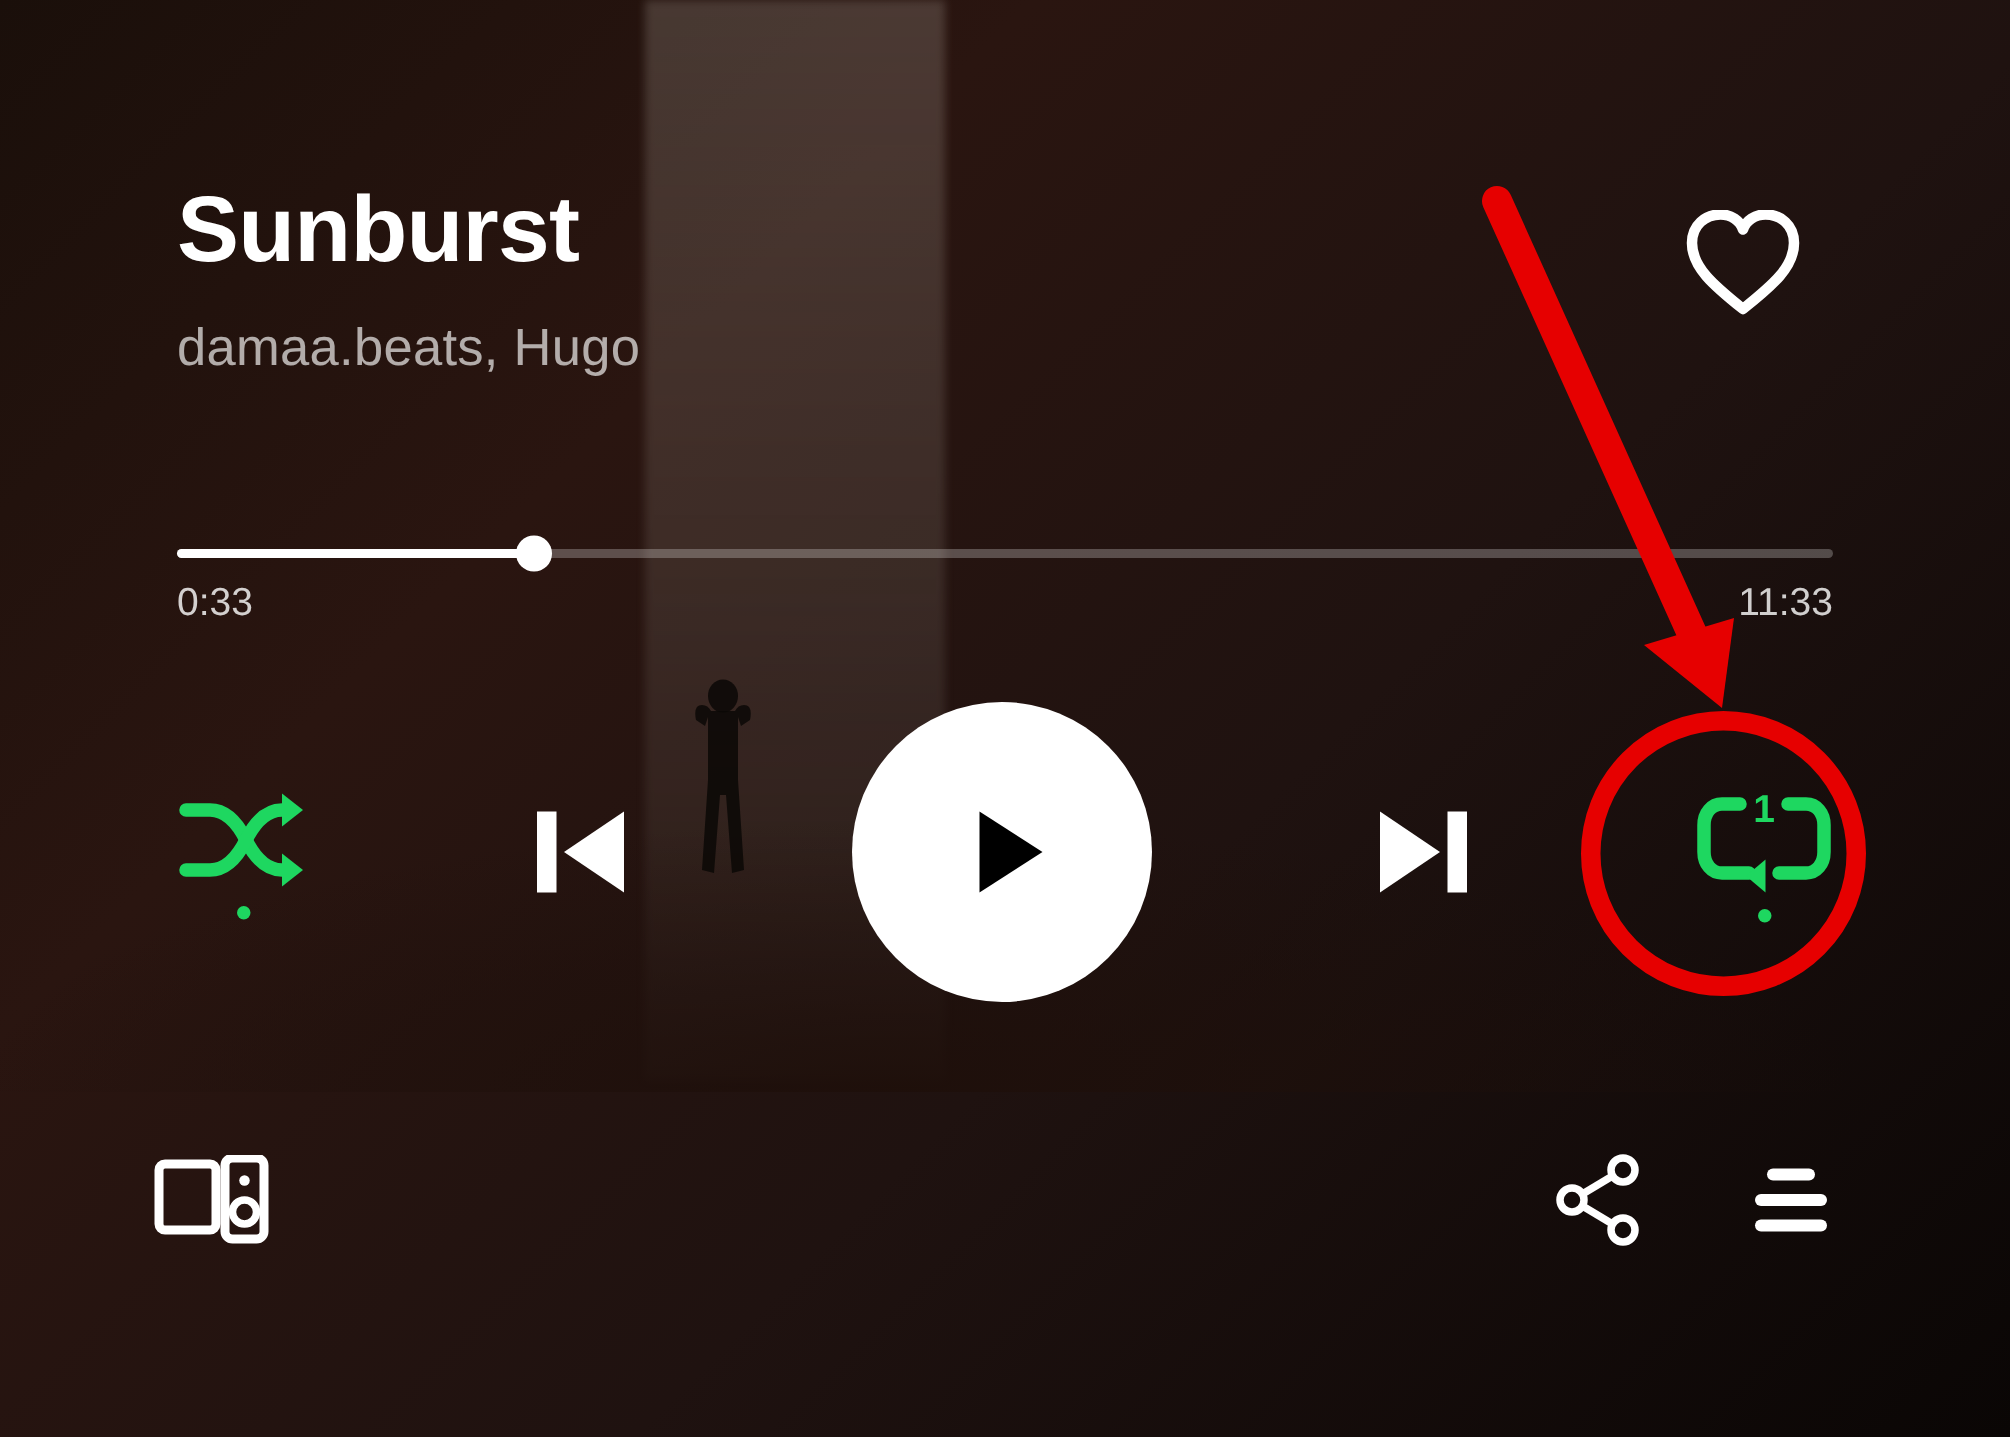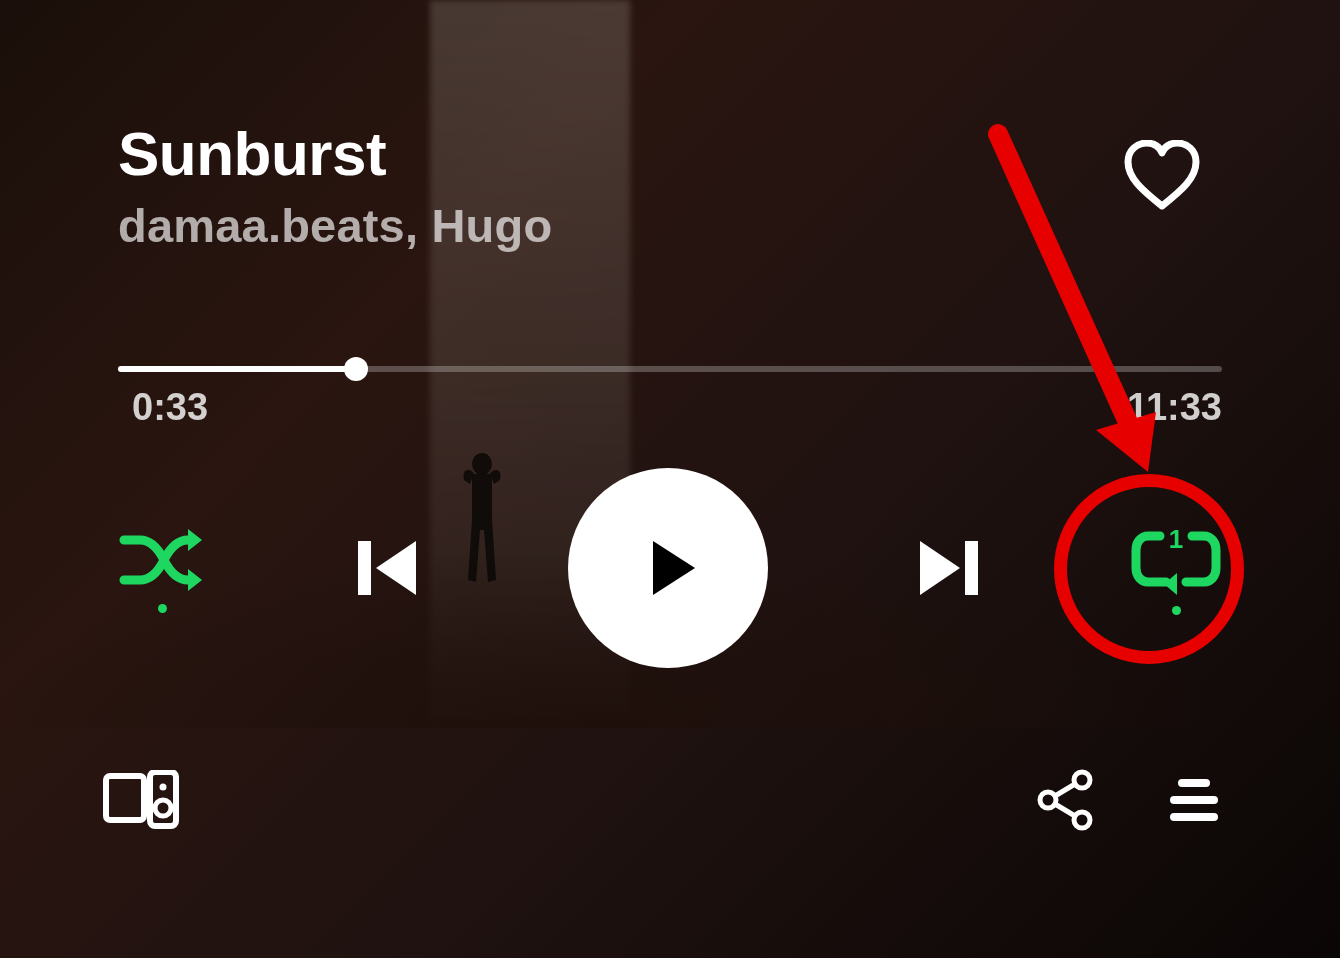--- a/index.html
+++ b/index.html
@@ -67,23 +67,23 @@
     }
     .track-title {
       color: #fff;
       font-size: 62px;
       font-weight: 700;
       letter-spacing: -0.5px;
       line-height: 1.1;
     }
     .track-artist {
       color: rgba(255,255,255,0.65);
-      font-size: 47px;
-      font-weight: 700;
-      margin-top: 10px;
+      font-size: 35px;
+      font-weight: 400;
+      margin-top: 24px;
       letter-spacing: 0.2px;
     }
     .like-button {
       margin-top: 20px;
       margin-right: 20px;
     }
     .progress-section {
       position: absolute;
       top: 366px;
       left: 118px;
@@ -113,23 +113,22 @@
       border-radius: 50%;
       transform: translate(-50%, -50%);
     }
     .time-row {
       display: flex;
       justify-content: space-between;
       margin-top: 14px;
     }
     .time-text {
       color: rgba(255,255,255,0.8);
-      font-size: 38px;
-      font-weight: 700;
-      margin-left: 14px;
+      font-size: 26px;
+      font-weight: 400;
     }
     .controls-row {
       position: absolute;
       top: 468px;
       left: 118px;
       right: 118px;
       display: flex;
       align-items: center;
       justify-content: space-between;
     }

